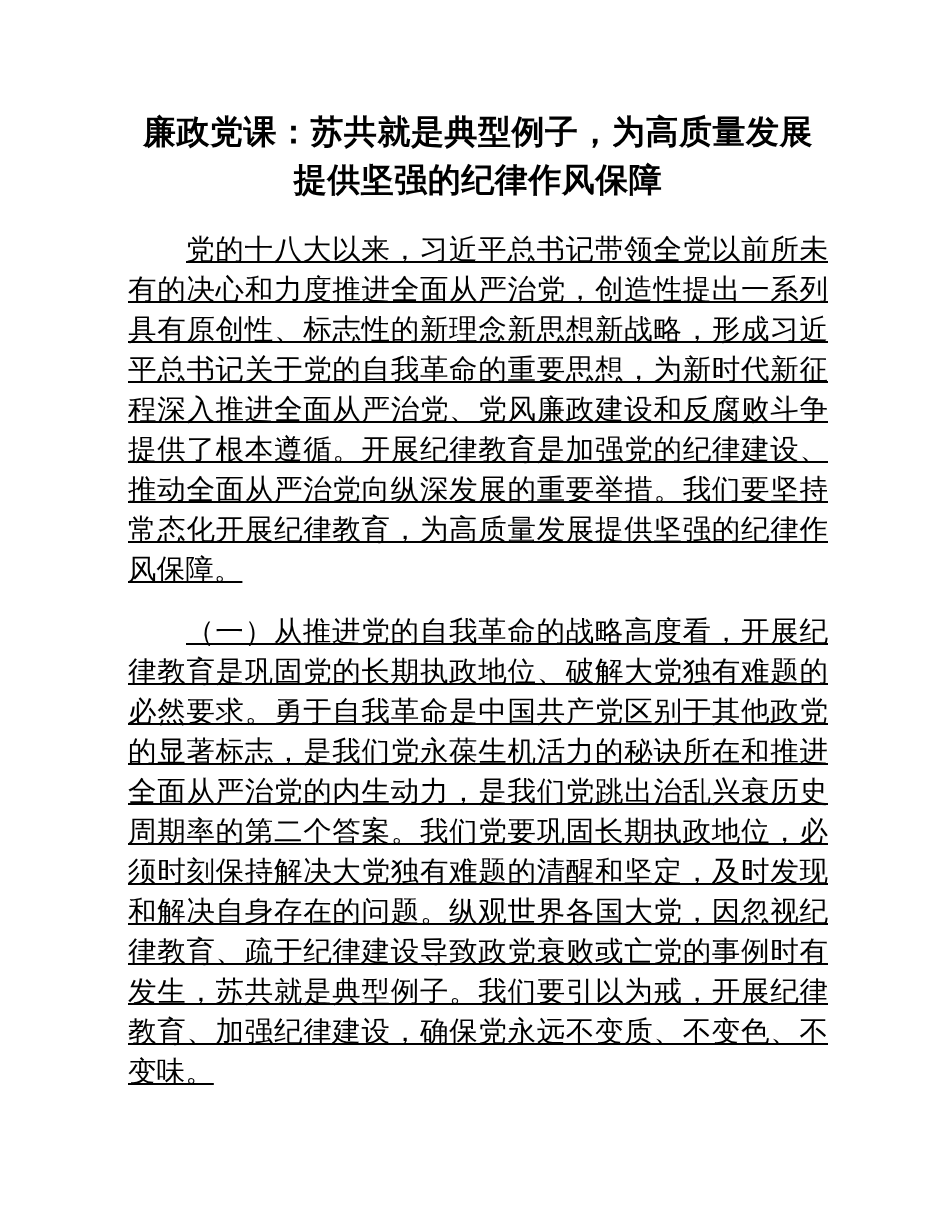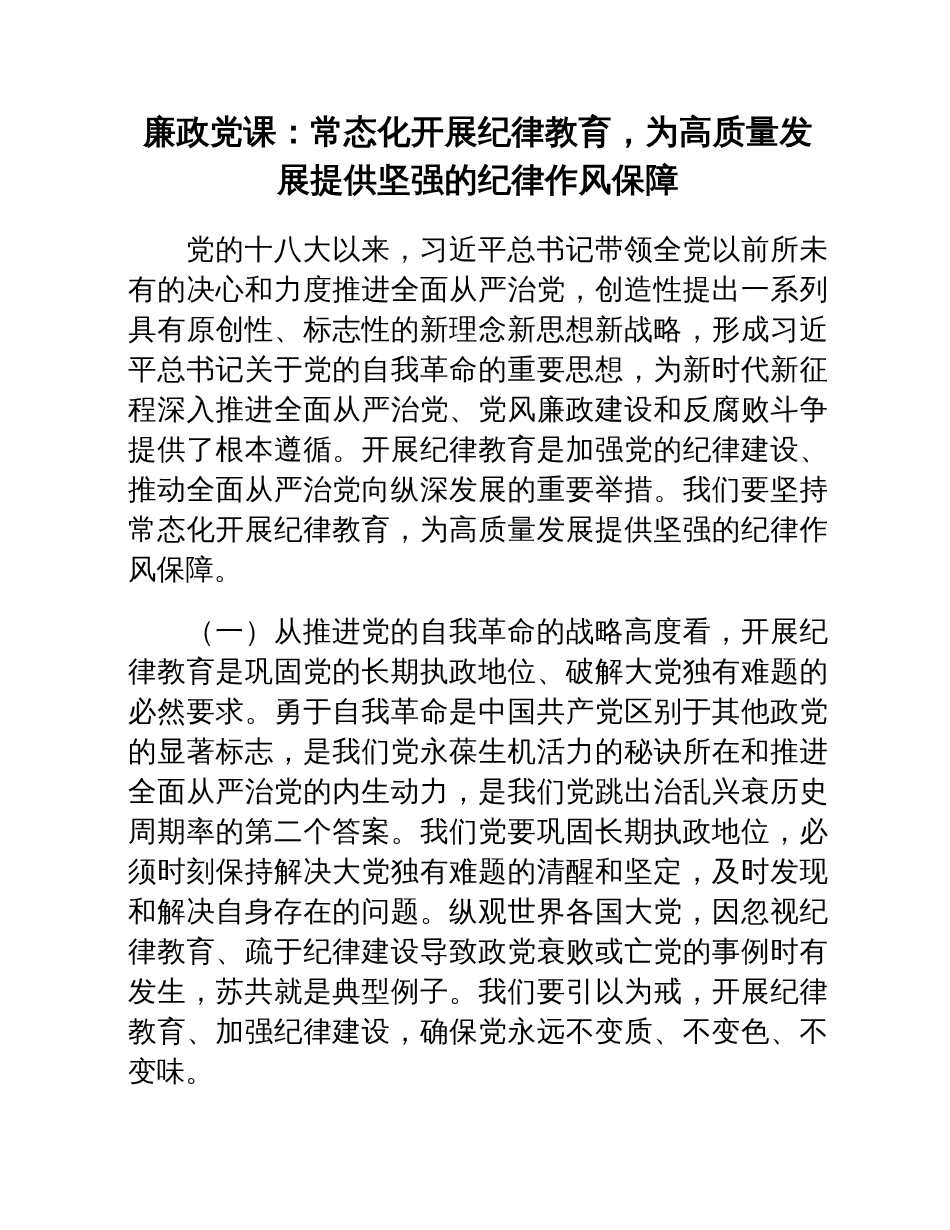--- a/index.html
+++ b/index.html
@@ -34,32 +34,33 @@
   .para {
     font-size: 28.5px;
     line-height: 40px;
     text-align: justify;
     text-justify: inter-ideograph;
     text-indent: 58px;
     margin: 0;
     padding-top: 22px;
     letter-spacing: 0.1px;
     word-break: break-all;
+    text-decoration: underline;
   }
   .para.heading {
     font-weight: bold;
   }
   .para:first-of-type {
     padding-top: 26px;
   }
 </style>
 </head>
 <body>
 
 <div class="page">
   <div class="doc-body">
-    <h1 class="doc-title">廉政党课：常态化开展纪律教育，为高质量发展提供坚强的纪律作风保障</h1>
+    <h1 class="doc-title">廉政党课：苏共就是典型例子，为高质量发展提供坚强的纪律作风保障</h1>
     <div>
         <p class="para">党的十八大以来，习近平总书记带领全党以前所未有的决心和力度推进全面从严治党，创造性提出一系列具有原创性、标志性的新理念新思想新战略，形成习近平总书记关于党的自我革命的重要思想，为新时代新征程深入推进全面从严治党、党风廉政建设和反腐败斗争提供了根本遵循。开展纪律教育是加强党的纪律建设、推动全面从严治党向纵深发展的重要举措。我们要坚持常态化开展纪律教育，为高质量发展提供坚强的纪律作风保障。</p>
         <p class="para">（一）从推进党的自我革命的战略高度看，开展纪律教育是巩固党的长期执政地位、破解大党独有难题的必然要求。勇于自我革命是中国共产党区别于其他政党的显著标志，是我们党永葆生机活力的秘诀所在和推进全面从严治党的内生动力，是我们党跳出治乱兴衰历史周期率的第二个答案。我们党要巩固长期执政地位，必须时刻保持解决大党独有难题的清醒和坚定，及时发现和解决自身存在的问题。纵观世界各国大党，因忽视纪律教育、疏于纪律建设导致政党衰败或亡党的事例时有发生，苏共就是典型例子。我们要引以为戒，开展纪律教育、加强纪律建设，确保党永远不变质、不变色、不变味。</p>
       </div>
   </div>
 </div>
 
 </body></html>

